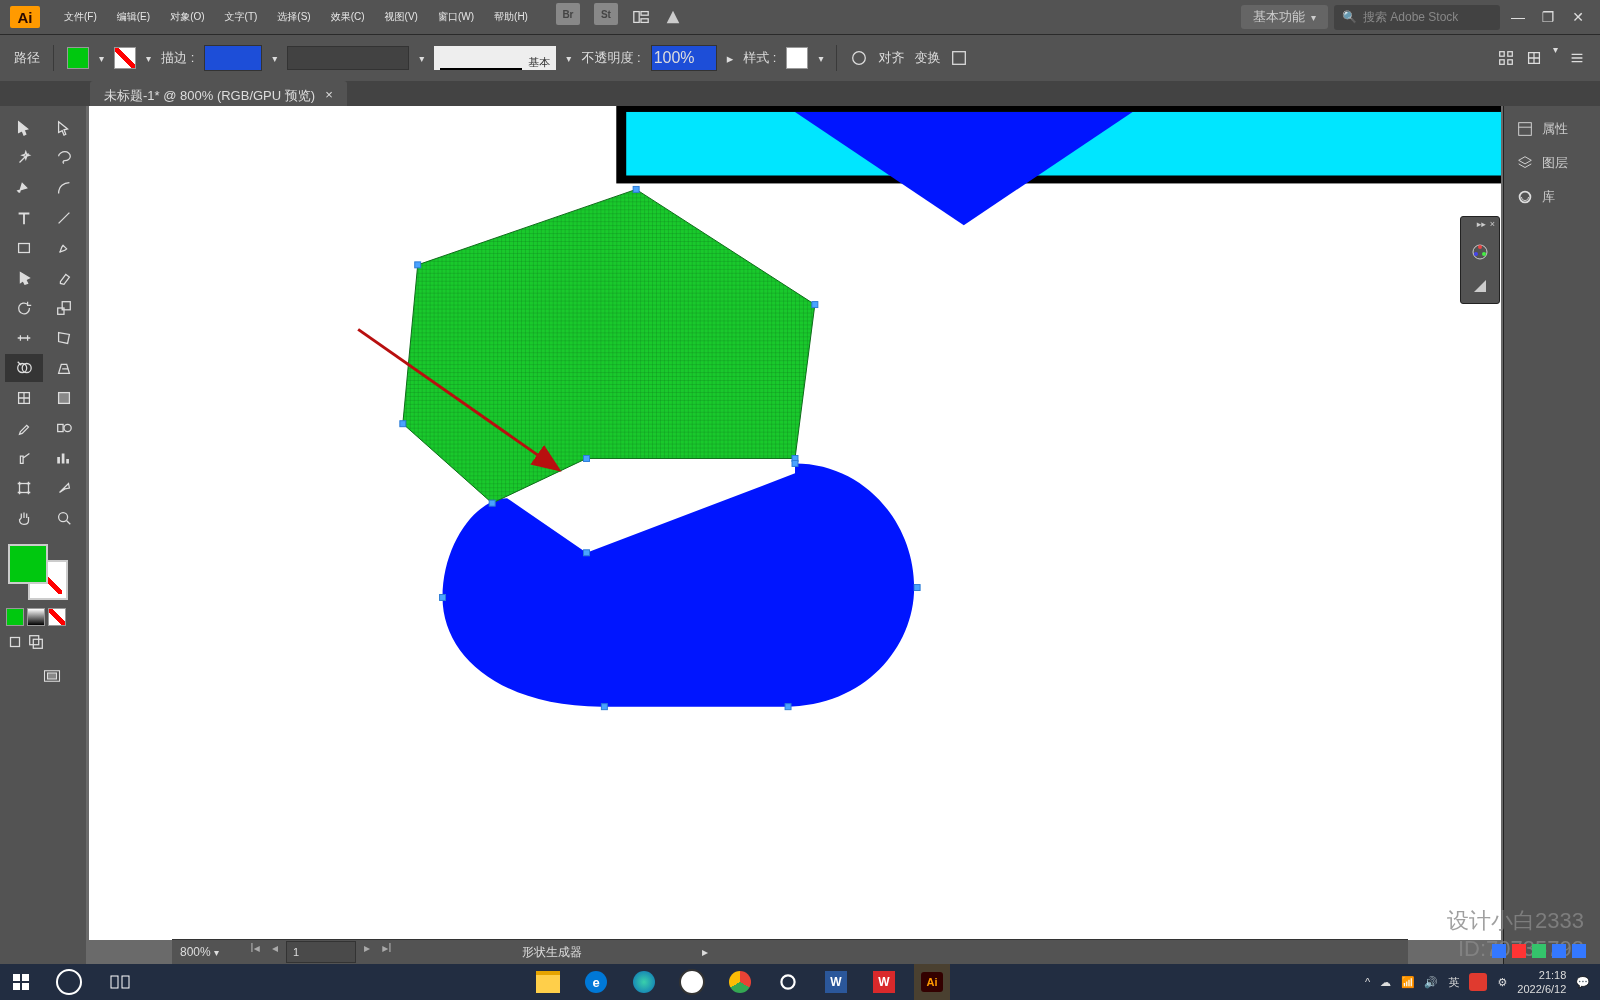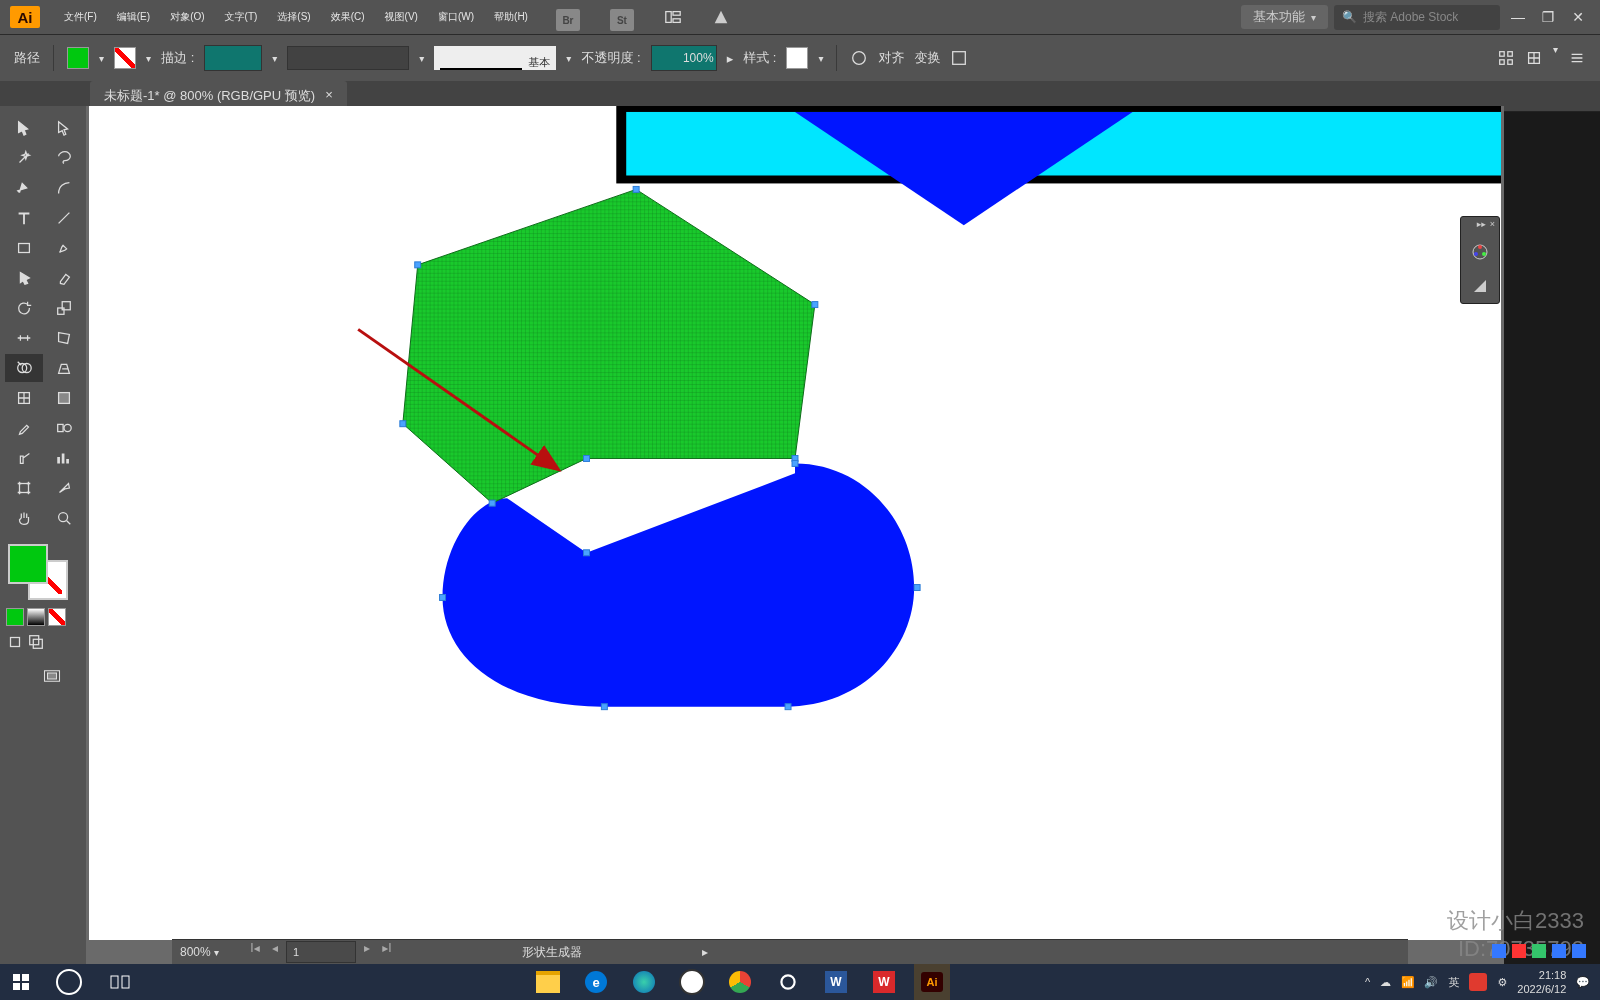--- a/index.html
+++ b/index.html
@@ -1,27 +1,27 @@
 <!DOCTYPE html>
 <html><head>
 <meta charset="utf-8">
 <style>
 html,body{margin:0;padding:0;width:1600px;height:1000px;background:#1a1a1a;font-family:"Microsoft YaHei",Arial,sans-serif;font-size:13px;color:#ccc;overflow:hidden}
 .menubar{height:34px;background:#535353;display:flex;align-items:center;padding:0 10px}
 .ai-logo{width:30px;height:22px;background:#ff9a00;color:#2c0a00;font-weight:bold;font-size:15px;display:flex;align-items:center;justify-content:center;border-radius:2px;margin-right:14px}
 .menu-item{padding:4px 10px;color:#e6e6e6;font-size:10px;cursor:pointer}
-.menu-icons{margin-left:18px;display:flex;gap:30px;align-items:flex-end}
+.menu-icons{margin-left:18px;display:flex;gap:14px;align-items:flex-start}
 .ic-box{width:24px;height:22px;background:#888;color:#444;font-size:10px;display:flex;align-items:center;justify-content:center;font-weight:bold;border-radius:2px}
 .menu-right{margin-left:auto;display:flex;align-items:center;gap:6px}
 .workspace{background:#656565;padding:3px 12px;border-radius:3px;font-size:13px;display:flex;align-items:center;gap:6px}
 .search-box{background:#424242;padding:4px 8px;border-radius:3px;font-size:12px;color:#888;display:flex;align-items:center;gap:6px;width:150px}
 .win-btn{width:24px;height:20px;display:flex;align-items:center;justify-content:center;color:#ddd;font-size:14px}
 .optionsbar{height:42px;background:#535353;border-top:1px solid #2a2a2a;display:flex;align-items:center;padding:2px 14px;gap:10px;font-size:13px;color:#ddd}
 .swatch{width:20px;height:20px;border:1px solid #999}
-.num-input{background:#0f766e;border:1px solid #333;color:#ddd;width:52px;height:22px;text-align:right;font-size:12px}
+.num-input{background:#1d4ed8;border:1px solid #333;color:#ddd;width:52px;height:22px;text-align:left;font-size:16px}
 .presel{height:24px;background:#eee;display:flex;align-items:flex-end;justify-content:flex-end;padding:0 6px;font-size:11px;color:#333}
 .sep{width:1px;height:26px;background:#3a3a3a;margin:0 3px}
 .tabstrip{height:30px;background:#434343;display:flex;align-items:flex-end;padding-left:90px;border-bottom:1px solid #222}
 .doc-tab{background:#535353;padding:6px 14px;font-size:13px;color:#ddd;display:flex;align-items:flex-start;gap:10px;border-top-left-radius:3px;border-top-right-radius:3px}
 .workarea{position:absolute;top:106px;left:0;right:0;bottom:36px}
 .left-tools{position:absolute;left:0;top:0;bottom:0;width:86px;background:#535353;border-right:1px solid #222;padding-top:8px}
 .tool-grid{display:grid;grid-template-columns:38px 38px;gap:2px;padding-left:5px}
 .tool{height:28px;display:flex;align-items:center;justify-content:center;color:#ddd;cursor:pointer}
 .tool.sel{background:#353535}
 .tool svg{width:18px;height:18px;stroke:#ddd;fill:none;stroke-width:1.4}
@@ -426,20 +426,42 @@
           <circle cx="6" cy="12" r="2" fill="#44e"></circle>
         </svg>
       </div>
     <div class="fp-ic">
         <svg width="20" height="20" viewBox="0 0 20 20">
           <path d="M4 16L16 4v12z" fill="#ccc"></path>
         </svg>
       </div>
   </div>
 
+  <div class="right-panels">
+    <div class="rp-item">
+        <svg viewBox="0 0 20 20">
+          <rect x="3" y="3" width="14" height="14" fill="none" stroke="#ddd"></rect>
+          <path d="M3 8h14" stroke="#ddd"></path>
+        </svg>
+        <span>属性</span>
+      </div>
+    <div class="rp-item">
+        <svg viewBox="0 0 20 20">
+          <path d="M10 3l7 4-7 4-7-4z M3 11l7 4 7-4" fill="none" stroke="#ddd"></path>
+        </svg>
+        <span>图层</span>
+      </div>
+    <div class="rp-item">
+        <svg viewBox="0 0 20 20">
+          <circle cx="10" cy="10" r="6" fill="none" stroke="#ddd" stroke-width="2"></circle>
+          <path d="M6 10a4 4 0 0 0 8 0" stroke="#ddd" fill="none"></path>
+        </svg>
+        <span>库</span>
+      </div>
+  </div>
 </div>
 
 <div class="watermark">
   <div>设计小白2333</div>
   <div>ID:70735793</div>
 </div>
 <div class="wm-icons">
   <div class="wm-sq" style="background:#3478ff"></div>
     <div class="wm-sq" style="background:#ff3434"></div>
   <div class="wm-sq" style="background:#34c46b"></div>

